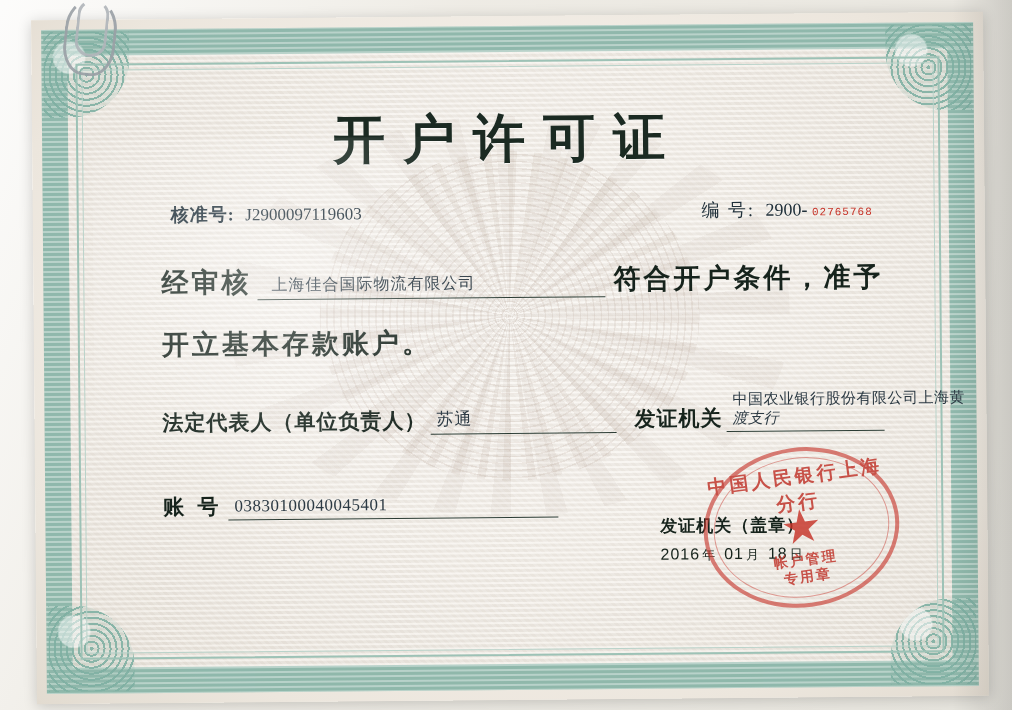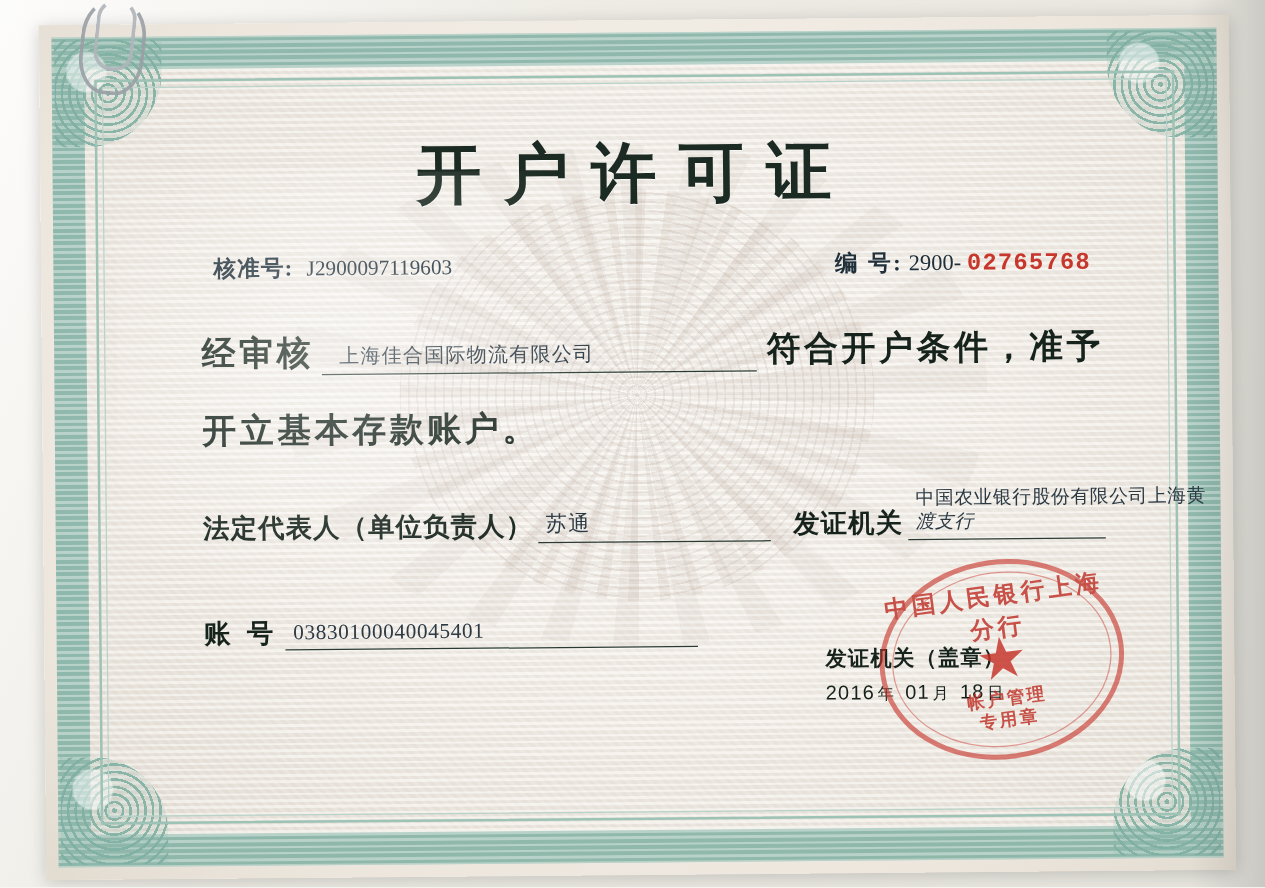--- a/index.html
+++ b/index.html
@@ -164,28 +164,27 @@
     font-family: "Liberation Serif", serif;
     margin-left: 6px;
     font-size: 17px;
   }
   .serial {
     position: absolute;
     right: 48px;
     top: 0;
     white-space: nowrap;
   }
-  .serial .lbl { font-weight: bold; letter-spacing: 2px; text-align: right; }
-  .serial .prefix { }
+  .serial .lbl { font-weight: normal; letter-spacing: 2px; text-align: right; }
+  .serial .prefix { margin-left: 6px; }
   .serial .red {
     color: #c8372c;
     font-family: "Liberation Mono", monospace;
     letter-spacing: 1px;
-    font-size: 19px;
-    font-weight: bold;
+    font-size: 11px;
   }
 
   .body-block {
     margin-top: 34px;
     padding: 0 38px 0 64px;
     color: #16231c;
   }
 
   .line1 {
     display: flex;

